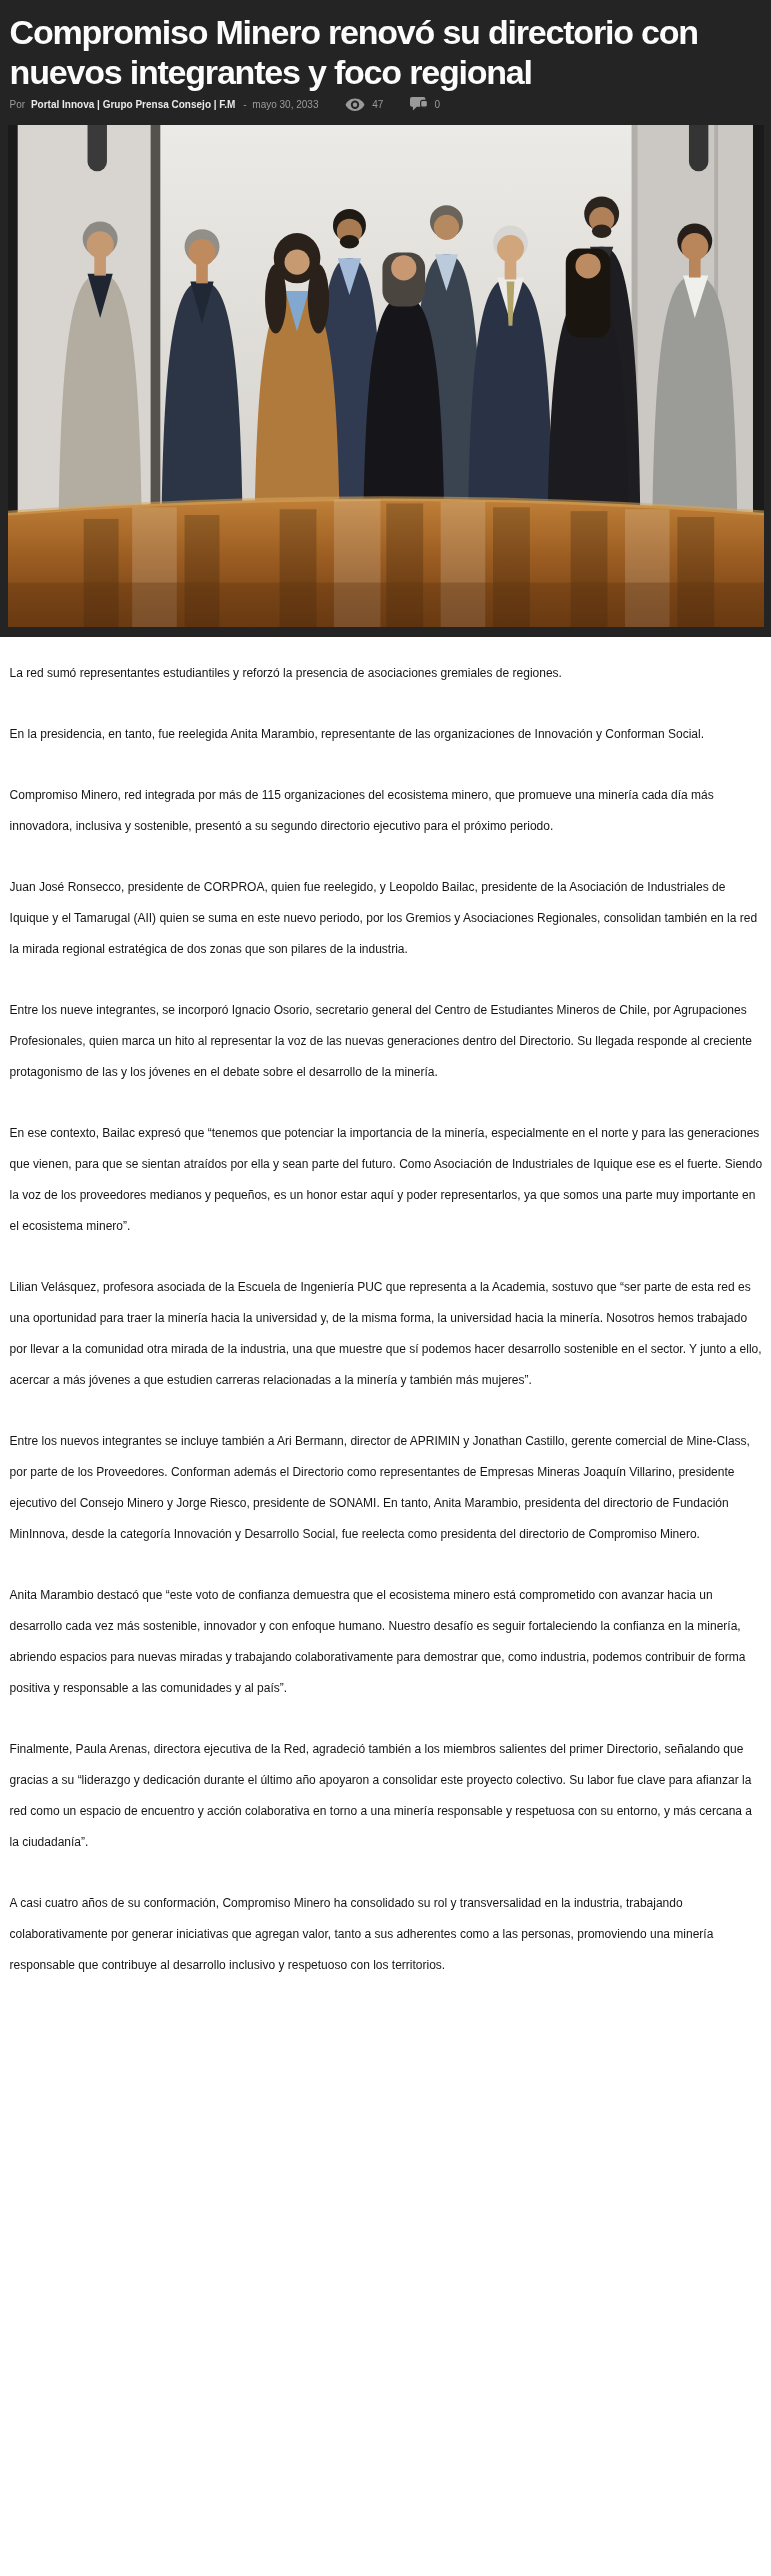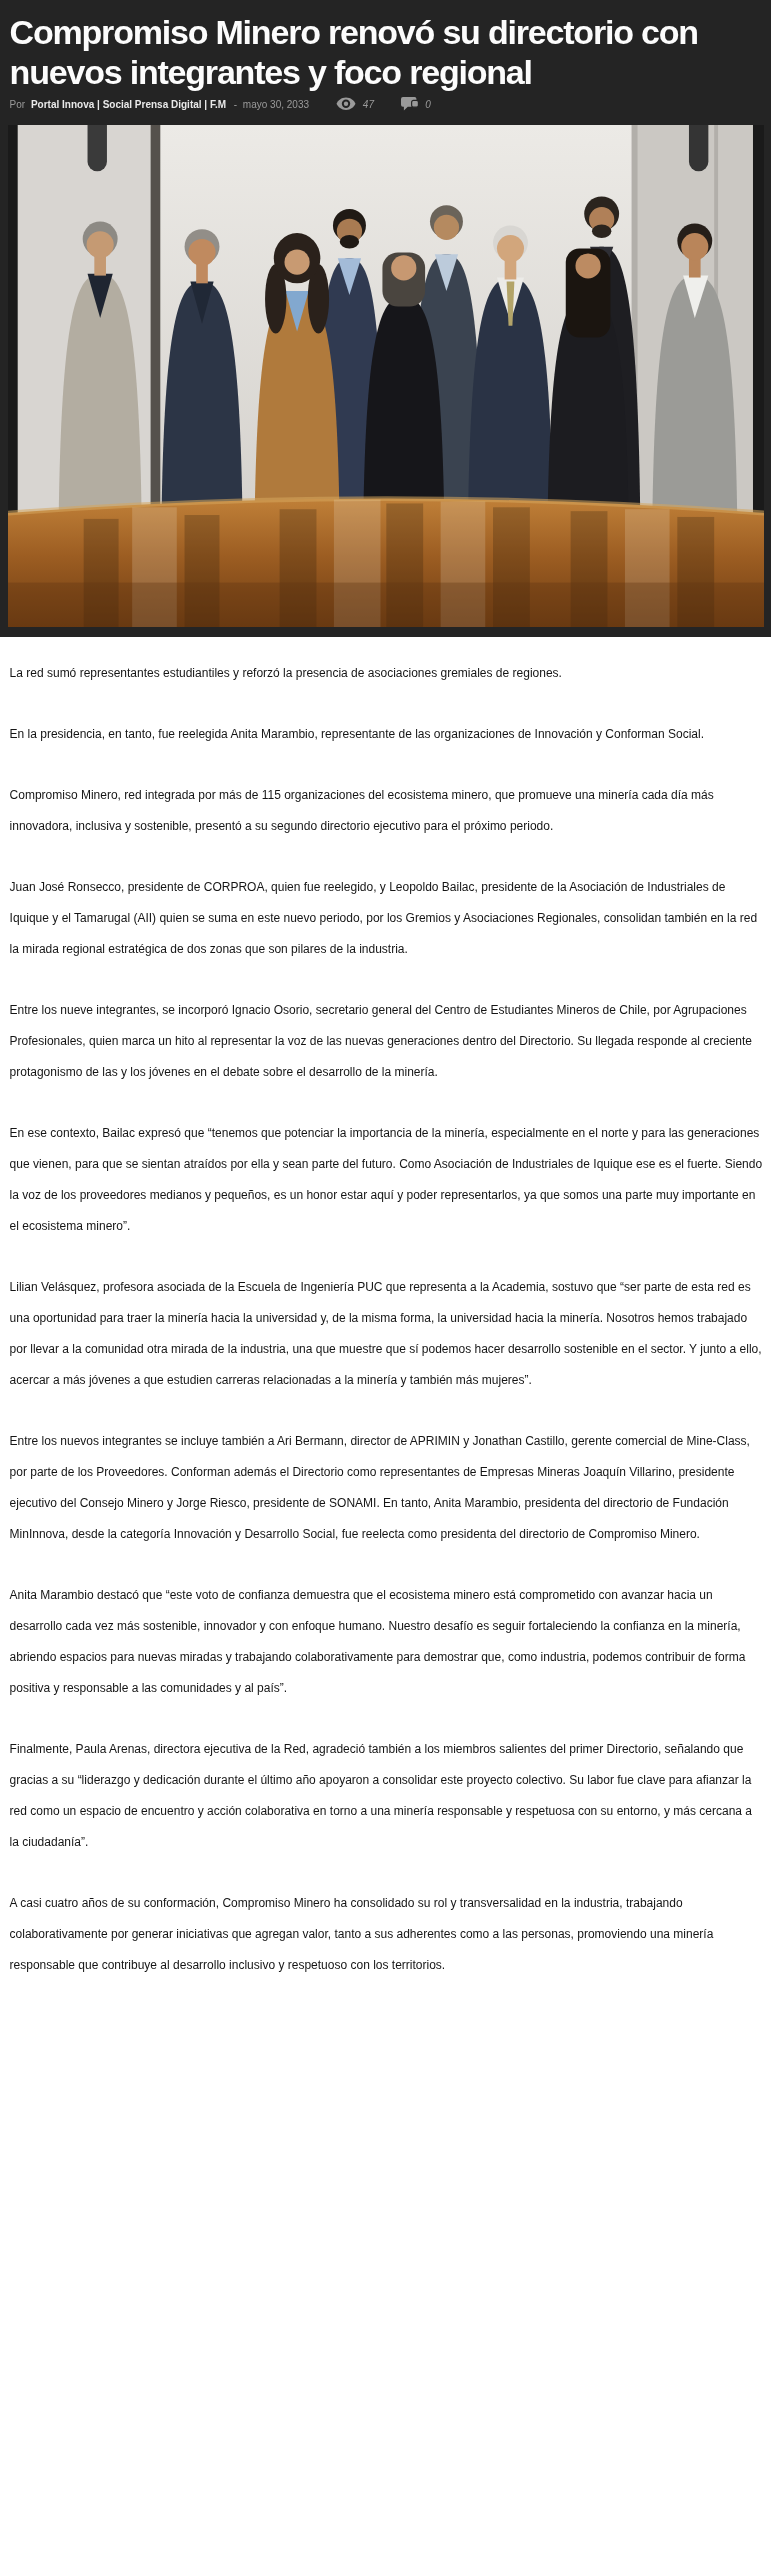--- a/index.html
+++ b/index.html
@@ -8,21 +8,21 @@
 
   
   .header{background:#242424;padding:11.6px 7.7px 9.6px;box-sizing:border-box;}
   .headline{color:#fcfcfc;font-size:34px;line-height:40px;font-weight:700;
             letter-spacing:-1.2px;margin:0 0 5.8px 1.9px;
             font-family:"Liberation Sans",sans-serif;}
   .byline{display:flex;align-items:center;color:#9a9a9a;font-size:10px;
           margin:0 0 13.5px 1.9px;white-space:nowrap;}
   .byline .authors{color:#e9e9e9;font-weight:700;margin:0 5.8px;}
   .byline .sep{margin:0 5.8px 0 1.9px;}
-  .stats{display:inline-flex;align-items:flex-start;margin-left:27px;font-style:italic;}
+  .stats{display:inline-flex;align-items:center;margin-left:27px;}
   .stat{display:inline-flex;align-items:center;margin-right:27px;color:#9a9a9a;}
   .stat svg{margin-right:6.8px;display:block;}
 
   
   .photo-wrap{width:100%;height:502px;overflow:hidden;background:#d8d5d1;}
   .photo-wrap svg{display:block;width:100%;height:100%;}
 
   
   .article{padding:21px 9.6px 17.4px;box-sizing:border-box;}
   .article p.para{margin:0 0 30px;font-size:12px;line-height:31px;color:#151515;
@@ -31,21 +31,21 @@
 </head>
 <body>
 
 <div class="page">
 
   <div class="header">
     <h1 class="headline">Compromiso Minero renovó su directorio con nuevos integrantes y foco regional</h1>
 
     <div class="byline">
       <span>Por</span>
-      <span class="authors">Portal Innova | Social Prensa Digital | F.M</span>
+      <span class="authors">Portal Innova | Grupo Prensa Consejo | F.M</span>
       <span class="sep">-</span>
       <span>mayo 30, 2033</span>
 
       <span class="stats">
         <span class="stat">
           <svg width="20" height="13.5" viewBox="0 0 21 14">
             <path d="M10.5 0.5 C5.6 0.5 2.1 3.6 0.6 7 C2.1 10.4 5.6 13.5 10.5 13.5 C15.4 13.5 18.9 10.4 20.4 7 C18.9 3.6 15.4 0.5 10.5 0.5 Z" fill="#9a9a9a"></path>
             <circle cx="10.5" cy="7" r="4.4" fill="#242424"></circle>
             <circle cx="10.5" cy="7" r="2.3" fill="#9a9a9a"></circle>
           </svg>

